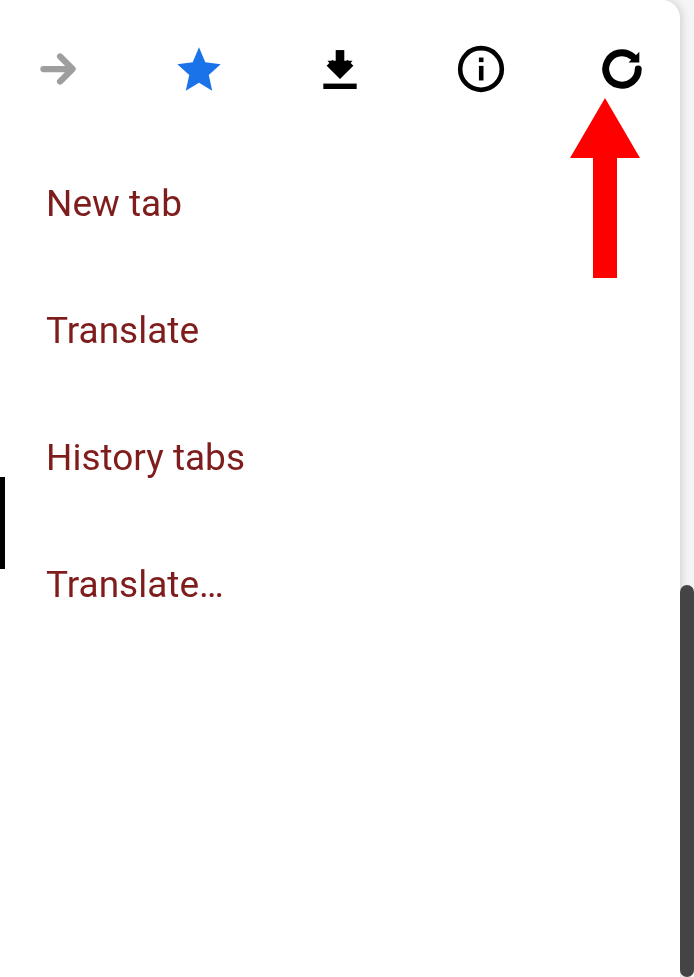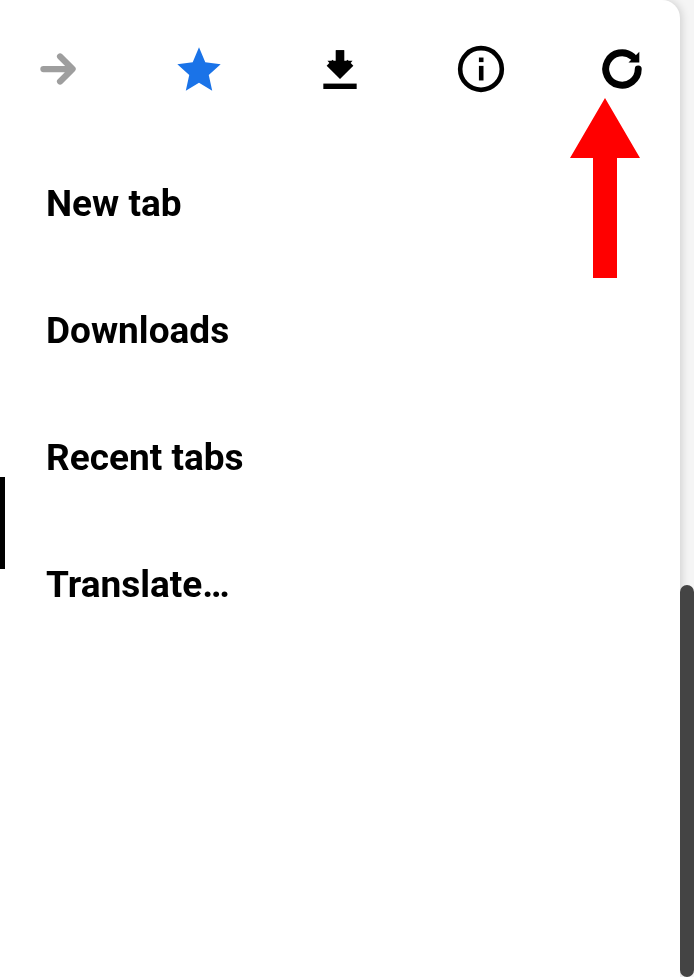--- a/index.html
+++ b/index.html
@@ -37,23 +37,23 @@
       align-items: center;
       justify-content: center;
       cursor: pointer;
     }
     .menu-list {
       padding: 10px 0;
     }
     .menu-item {
       padding: 42px 46px;
       font-size: 37px;
-      color: #000000;
+      color: #7f1d1d;
       cursor: pointer;
-      font-weight: 700;
+      font-weight: 400;
     }
     .annotation-arrow {
       position: absolute;
       left: 565px;
       top: 98px;
       pointer-events: none;
     }
     .scrollbar-track {
       position: absolute;
       right: 0;
@@ -109,24 +109,24 @@
         <path d="M20 4v5h-5z" fill="#000"></path>
       </svg>
     </div>
   </div>
 
   <div class="menu-list">
     <div class="menu-item">
       <span>New tab</span>
     </div>
     <div class="menu-item">
-      <span>Downloads</span>
+      <span>Translate</span>
     </div>
     <div class="menu-item">
-      <span>Recent tabs</span>
+      <span>History tabs</span>
     </div>
     <div class="menu-item">
       <span>Translate…</span>
     </div>
   </div>
 
   <svg class="annotation-arrow" width="80" height="180" viewBox="0 0 80 180">
     <path d="M40 0 L75 60 L52 60 L52 180 L28 180 L28 60 L5 60 Z" fill="#ff0000"></path>
   </svg>
 

